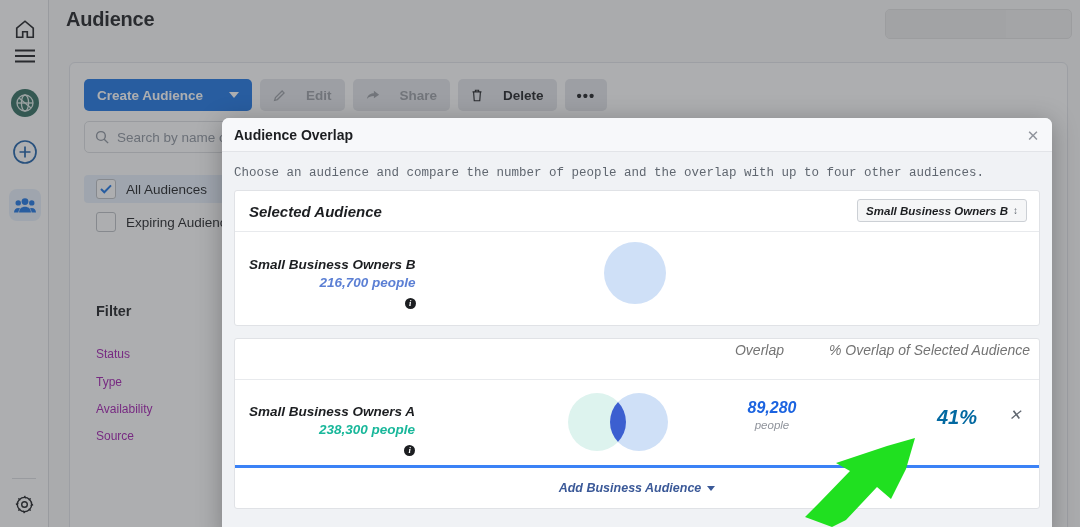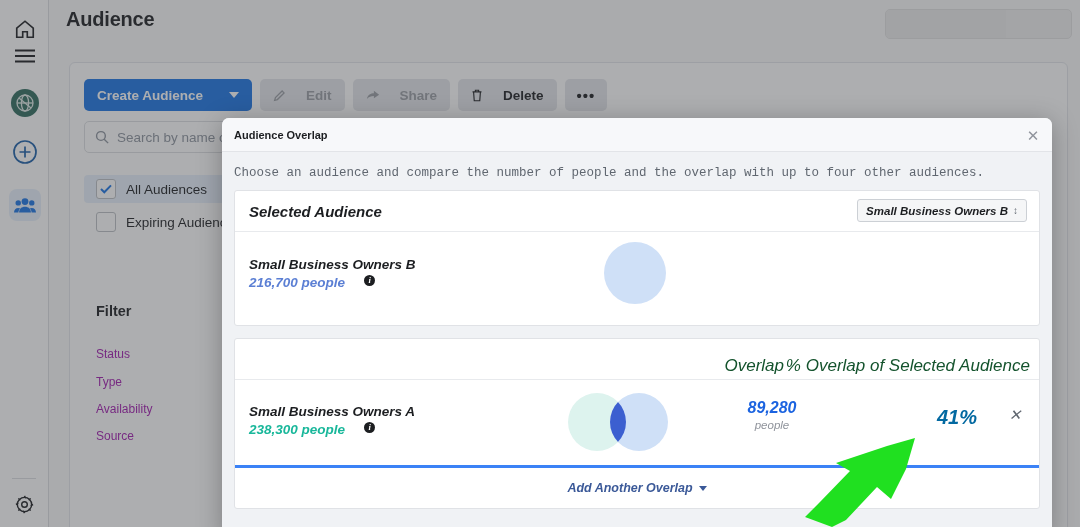--- a/index.html
+++ b/index.html
@@ -180,21 +180,21 @@
   }
   #modal-header {
     position: relative;
     height: 33px;
     background: #f7f8fa;
     border-bottom: 1px solid #e2e4e8;
     display: flex; align-items: center;
   }
   #modal-title {
     margin-left: 12px;
-    font-size: 11px; font-weight: bold; color: #1c1e21;
+    font-size: 14px; font-weight: bold; color: #1c1e21;
   }
   #modal-close {
     position: absolute; right: 10px; top: 8px;
     width: 18px; height: 18px;
     display:flex; align-items:center; justify-content:center;
     color:#90949c; font-size: 15px; line-height: 1;
   }
   #modal-sub {
     padding: 14px 12px 10px 12px;
     font-size: 12.5px; color: #606770; font-family: Liberation Mono, monospace;
@@ -228,38 +228,39 @@
     border-radius: 3px;
     padding: 0 8px;
     display: flex; align-items: center; gap: 5px;
     font-size: 11.5px; font-weight: bold; color: #1c1e21;
     box-sizing: border-box;
   }
   .updown { font-size: 10px; color: #606770; line-height: 1; }
 
   .col-h {
     position: absolute;
-    font-size: 17px; color: #14532d;
-    top: 17px;
+    font-size: 14px; color: #737373;
+    top: 3px;
   }
   #col-overlap { right: 255px; }
   #col-pct { right: 9px; }
 
   
   #sel-body {
     height: 93px;
     position: relative;
   }
   .aud-name {
     font-size: 13.5px; font-weight: bold; color: #1c1e21;
   }
   .aud-people {
     font-size: 13.5px; font-weight: bold;
-    display: flex; align-items: flex-start; gap: 19px;
+    display: flex; align-items: flex-end; gap: 8px;
     margin-top: 3px;
+    flex-direction: column;
   }
   .info-dot {
     width: 11px; height: 11px; border-radius: 50%;
     background: #1c1e21; color: #fff;
     font-size: 8.5px; font-weight: bold;
     display:flex; align-items:center; justify-content:center;
     line-height:1;
     font-family: "Liberation Serif", serif;
   }
   #sel-labels { position: absolute; left: 14px; top: 25px; }
@@ -500,21 +501,21 @@
         <div id="overlap-num">89,280</div>
         <div id="overlap-lbl">people</div>
       </div>
 
       <div id="pct-col">41%</div>
 
       <div id="row-close">✕</div>
     </div>
 
     <div id="add-row">
-      <span>Add Another Overlap</span>
+      <span>Add Business Audience</span>
       <span class="caret"></span>
     </div>
   </div>
 </div>
 
 <svg id="arrow" viewBox="0 0 125 102">
   <path d="M0 92 L14 78 L45 46 L31 38 L82 21 L110 13 L101 44 L86 74 L72 62 L41 95 L27 102 Z" fill="#20e020"></path>
 </svg>
 
 </body></html>

